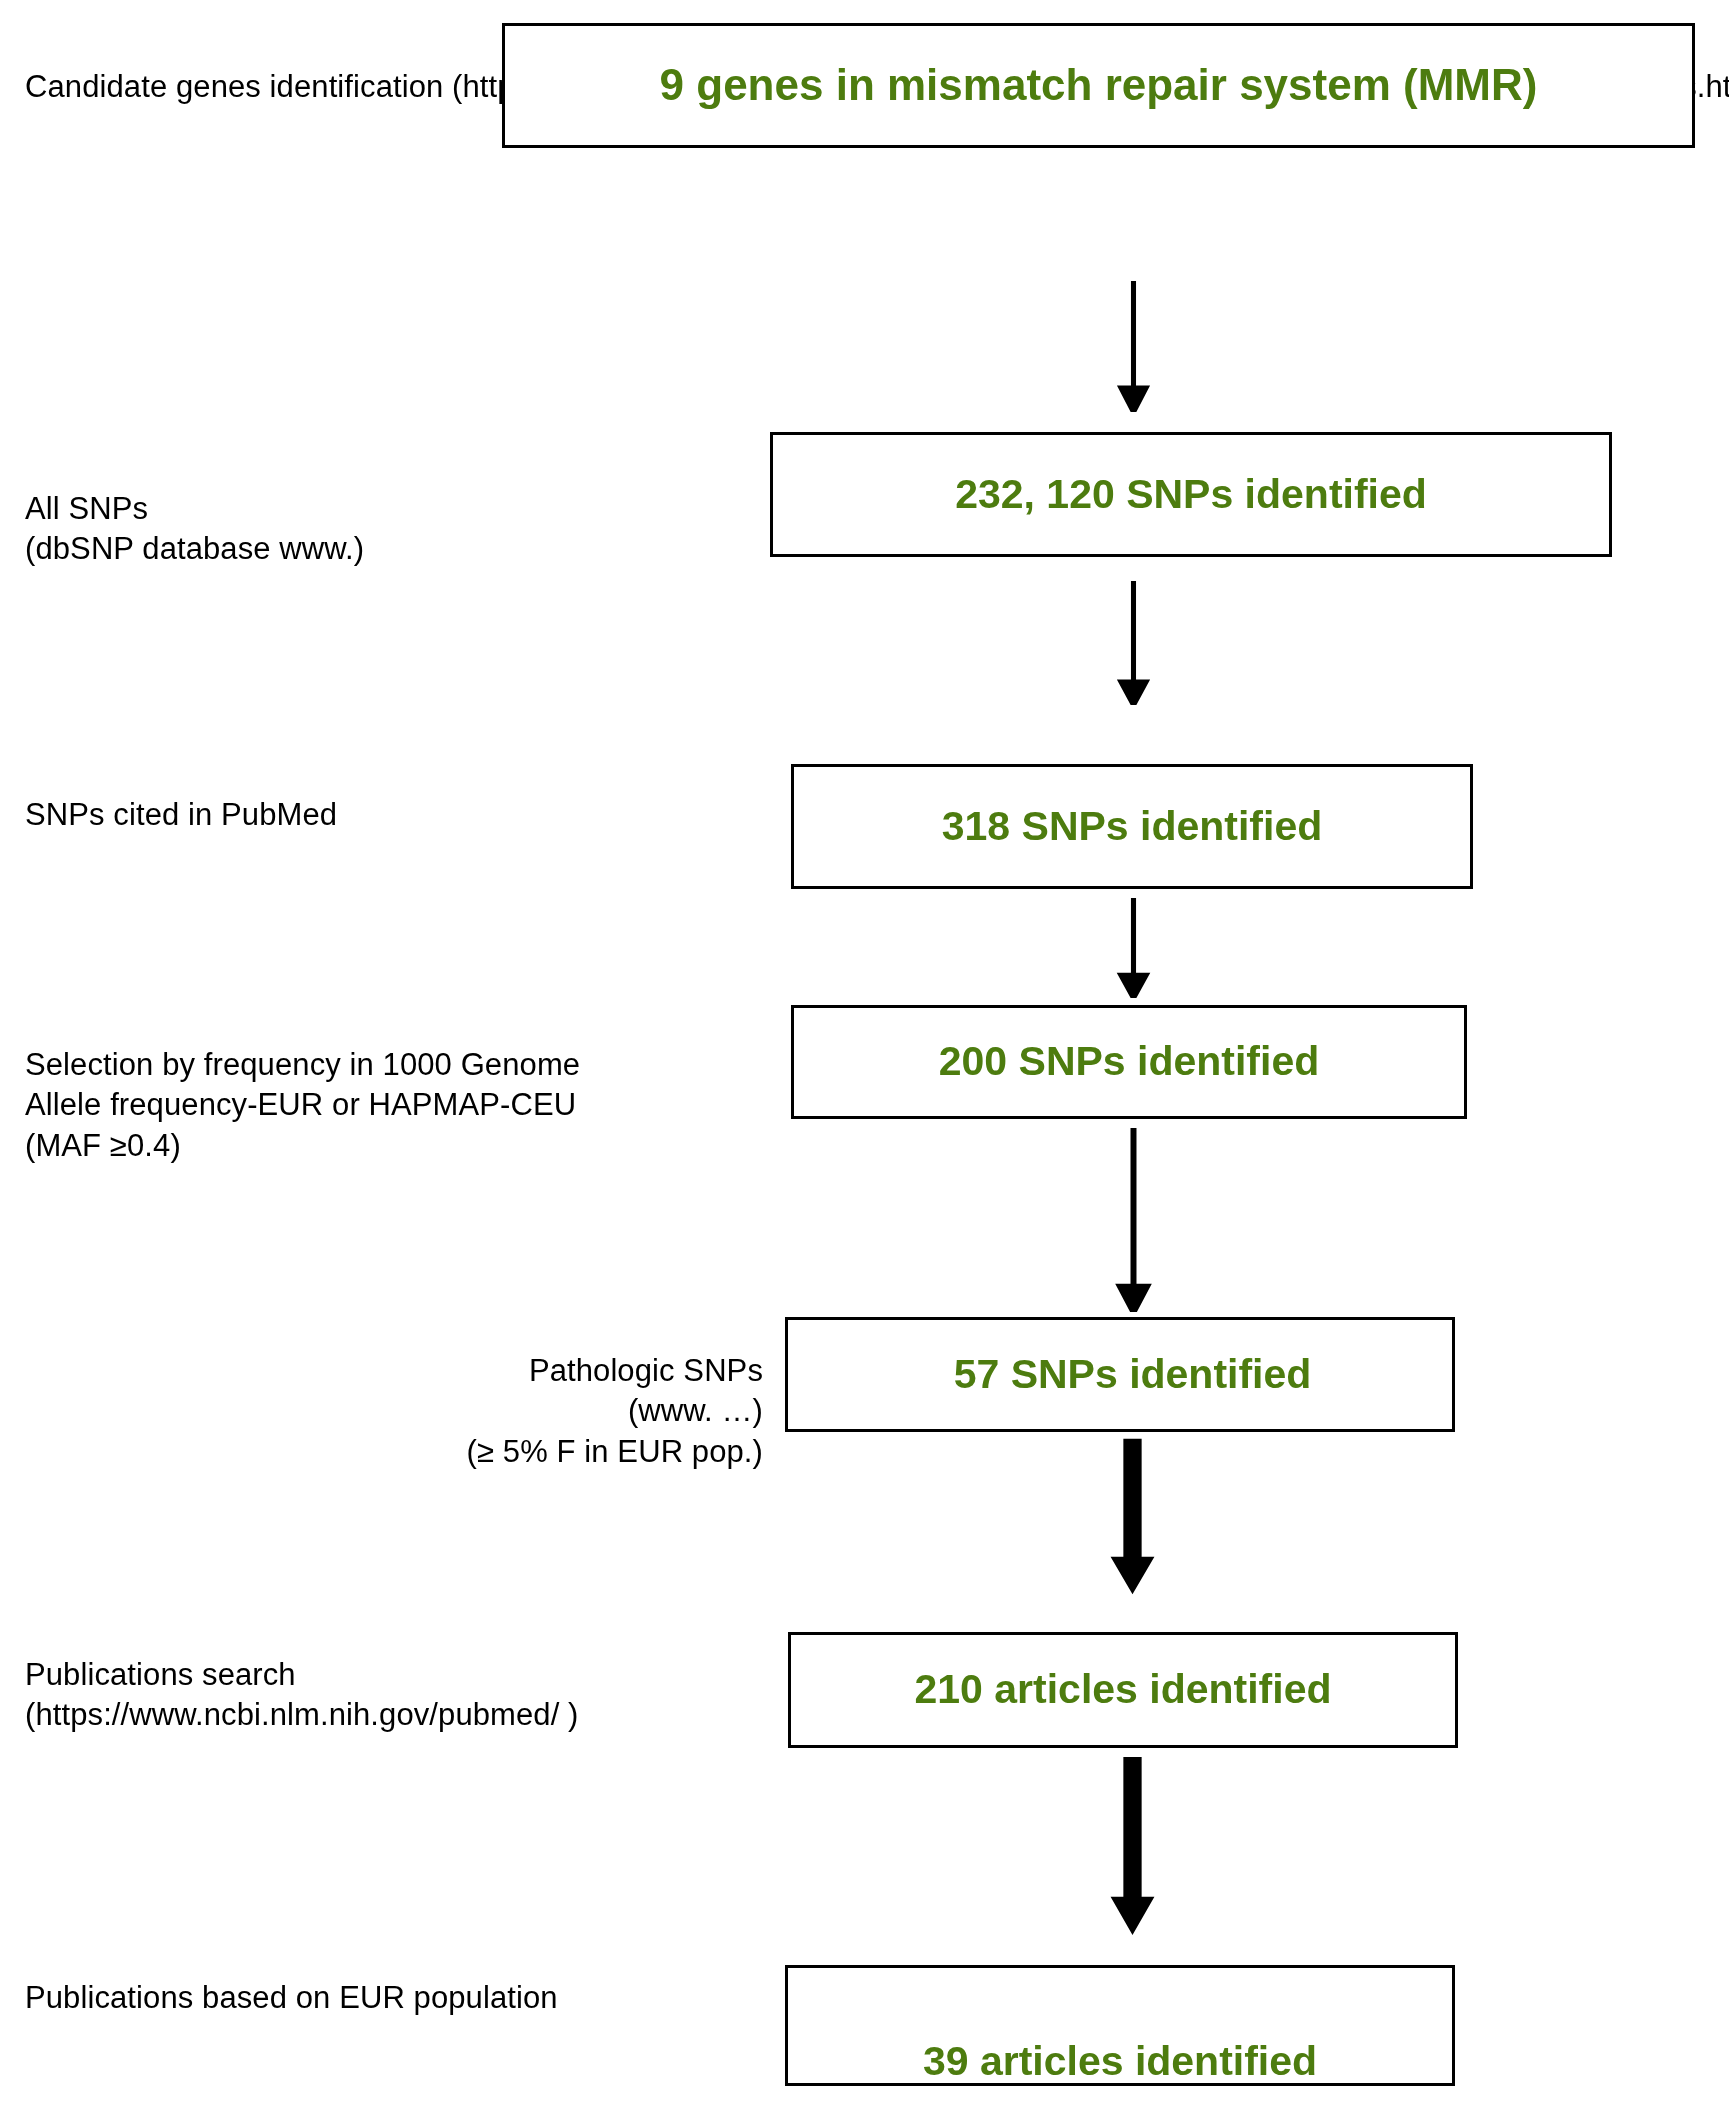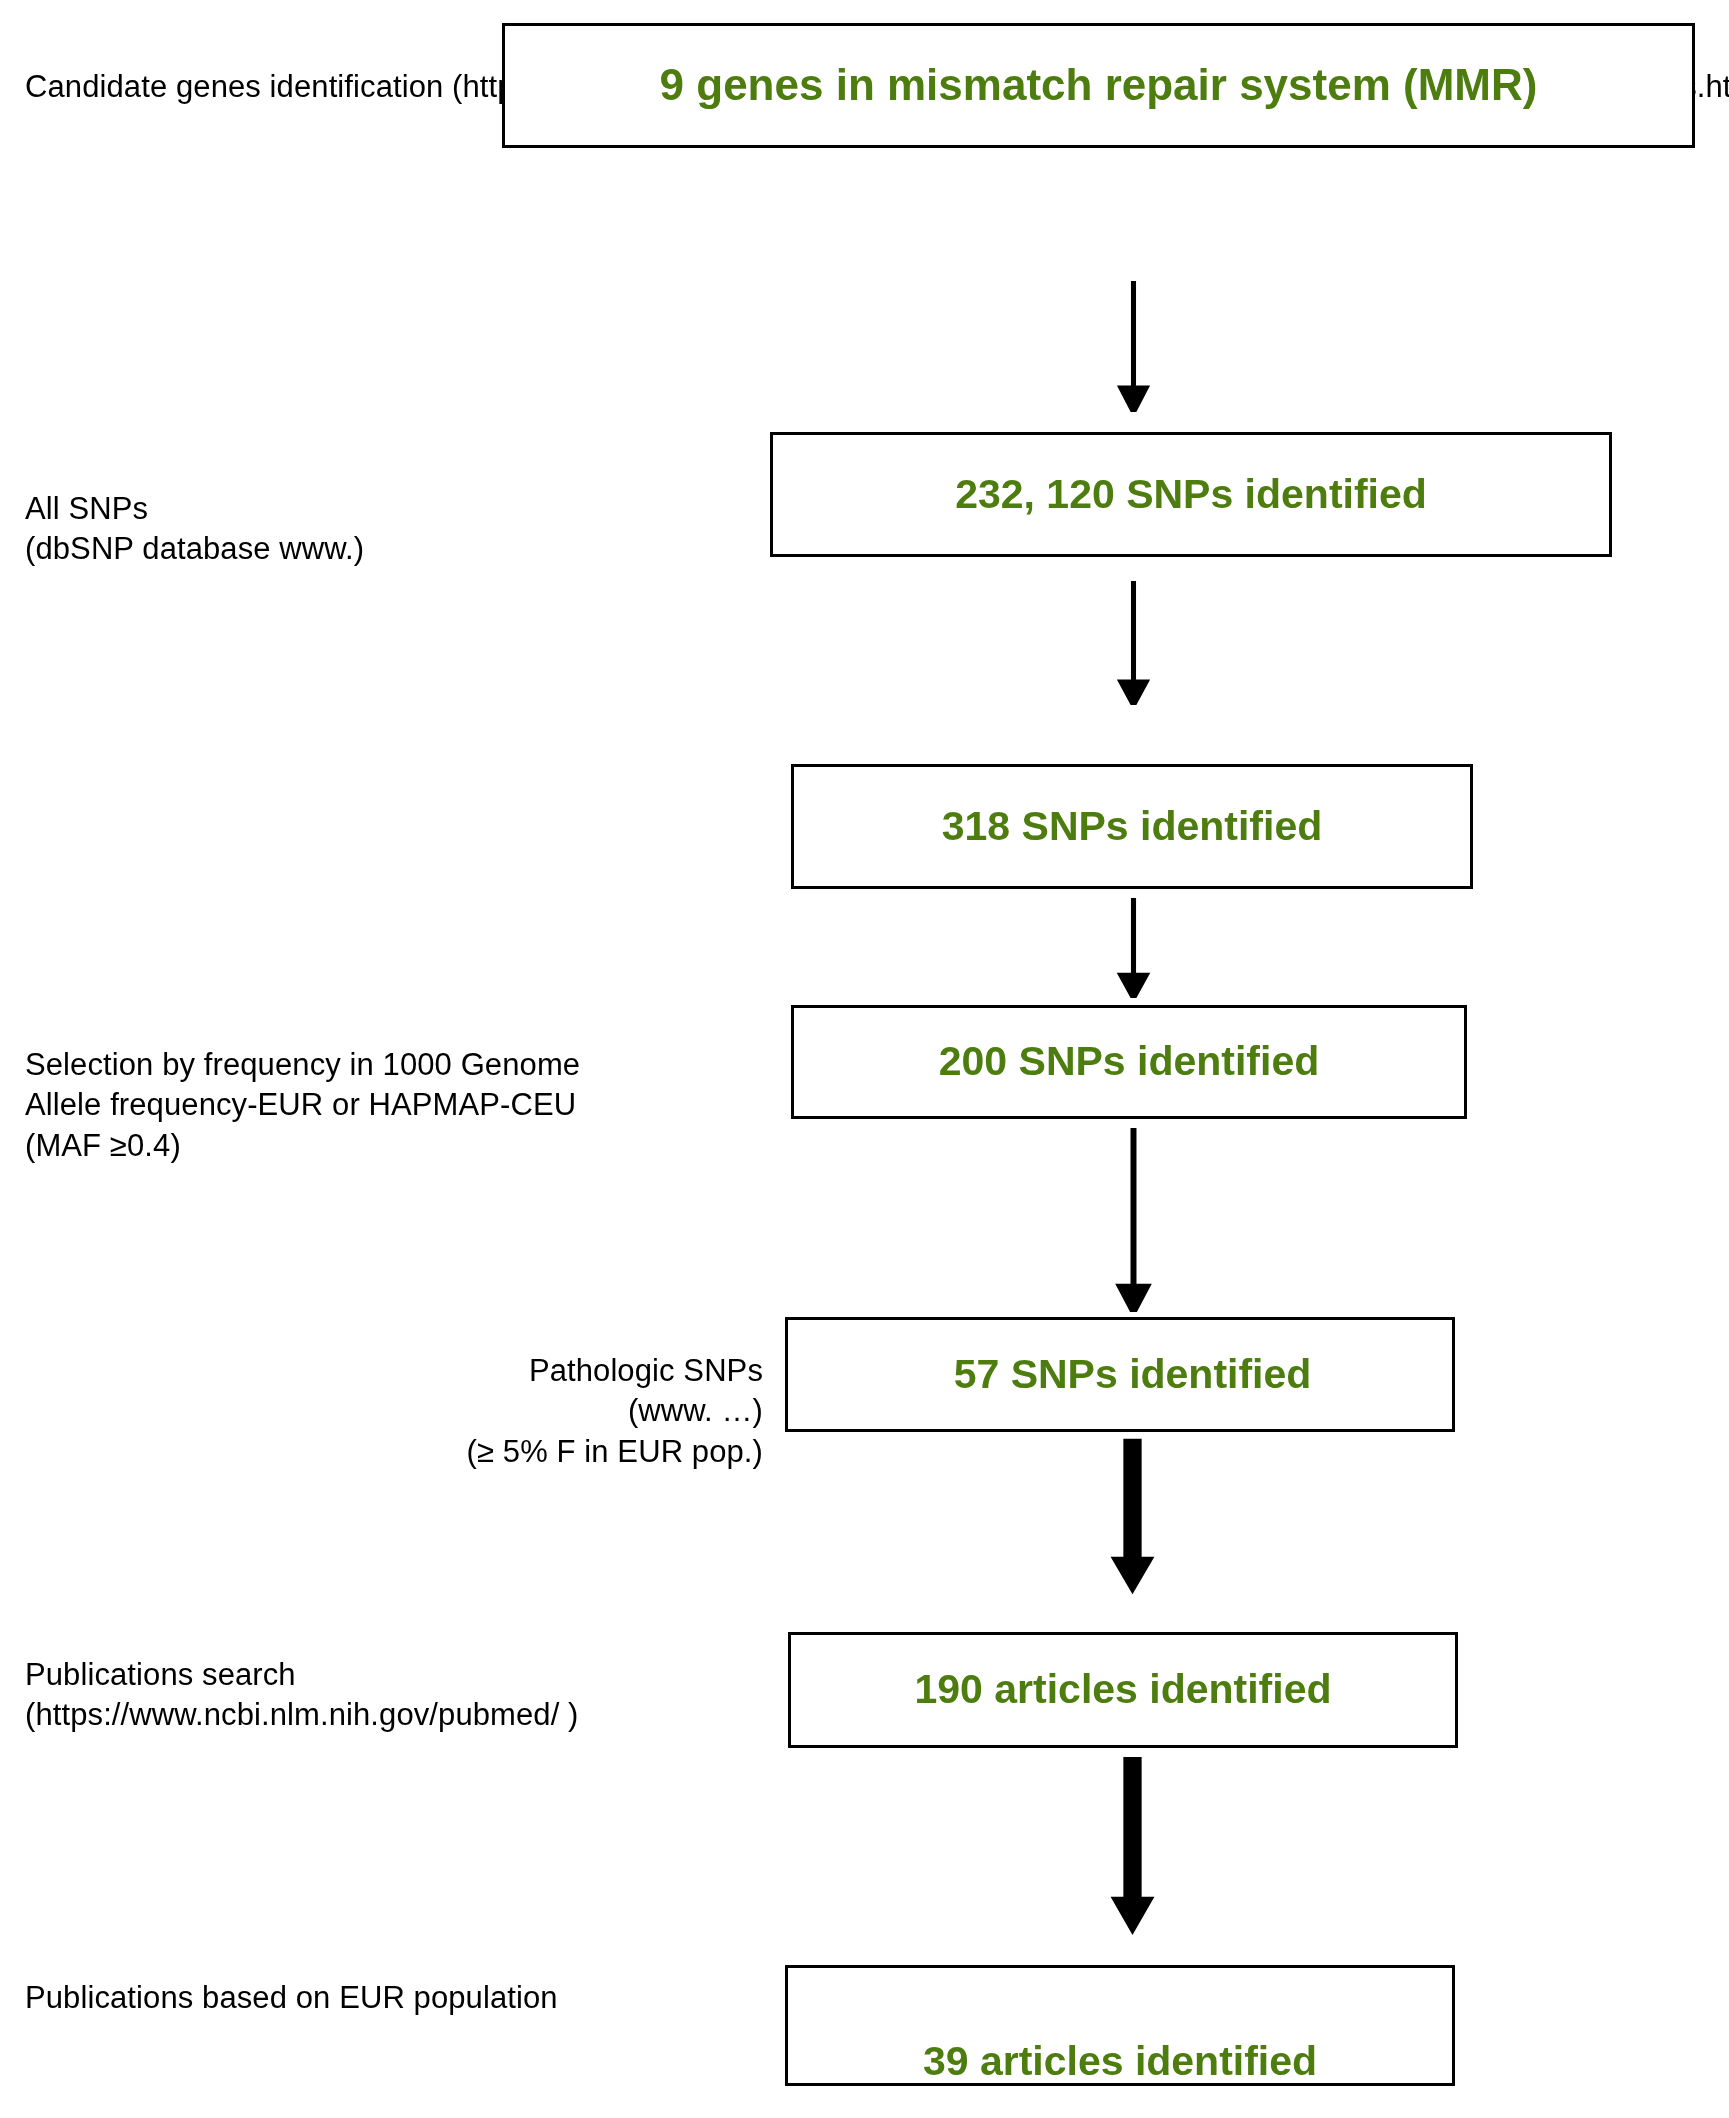--- a/index.html
+++ b/index.html
@@ -89,20 +89,21 @@
   <div class="flow-box" style="left:770px; top:432px; width:842px; height:125px;">
     <span class="box-text">232, 120 SNPs identified</span>
   </div>
 
   <div class="arrow" style="left:1115px; top:581px;">
     <svg width="37" height="124" viewBox="0 0 80 270" aria-hidden="true">
       <path d="M40 0 L40 226 M40 270 L13 220 L67 220 Z" fill="#000" stroke="#000" stroke-width="11"></path>
     </svg>
   </div>
 
+  <div class="stage-label" style="left:25px; top:795px; width:691px;">SNPs cited in PubMed</div>
 
   <div class="flow-box" style="left:791px; top:764px; width:682px; height:125px;">
     <span class="box-text">318 SNPs identified</span>
   </div>
 
   <div class="arrow" style="left:1115px; top:898px;">
     <svg width="37" height="100" viewBox="0 0 80 216" aria-hidden="true">
       <path d="M40 0 L40 174 M40 216 L13 167 L67 167 Z" fill="#000" stroke="#000" stroke-width="11"></path>
     </svg>
   </div>
@@ -132,21 +133,21 @@
   <div class="arrow" style="left:1106px; top:1438px;">
     <svg width="53" height="157" viewBox="0 0 116 340" aria-hidden="true">
       <path d="M38 0 L78 0 L78 258 L106 258 L58 340 L10 258 L38 258 Z" fill="#000"></path>
     </svg>
   </div>
 
   <div class="stage-label" style="left:25px; top:1655px; width:761px;">Publications search
 (https://www.ncbi.nlm.nih.gov/pubmed/ )</div>
 
   <div class="flow-box" style="left:788px; top:1632px; width:670px; height:116px;">
-    <span class="box-text">190 articles identified</span>
+    <span class="box-text">210 articles identified</span>
   </div>
 
   <div class="arrow" style="left:1106px; top:1756px;">
     <svg width="53" height="180" viewBox="0 0 116 390" aria-hidden="true">
       <path d="M38 0 L78 0 L78 306 L106 306 L58 390 L10 306 L38 306 Z" fill="#000"></path>
     </svg>
   </div>
 
   <div class="stage-label wide" style="left:25px; top:1978px; width:784px;">Publications based on EUR population</div>
 

